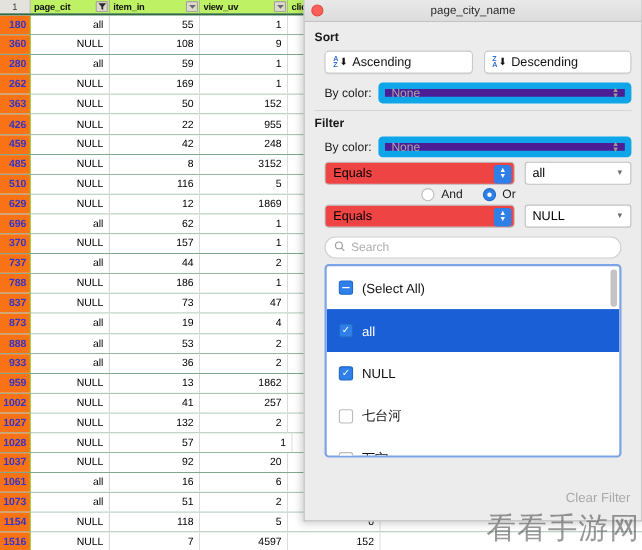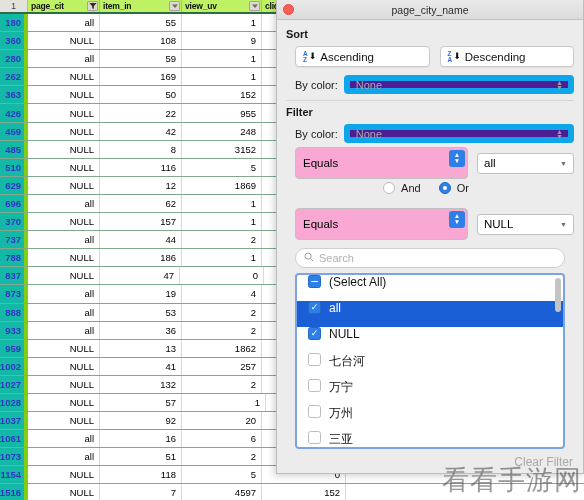--- a/index.html
+++ b/index.html
@@ -52,22 +52,22 @@
   }
   .filt-btn svg { display: block; }
 
   .grid-rows { position: absolute; left: 0; top: 14px; width: 584px; height: 486px; }
   .row {
     display: flex; height: 18.1px; align-items: stretch;
     border-bottom: 1px solid #7fa98d;
   }
   .row .rownum {
     width: 28px; min-width: 28px;
-    background: #14b8a6;
-    border-right: 4px solid #84cc16;
+    background: #f97316;
+    border-right: 1px solid #84cc16;
     display: flex; align-items: center; justify-content: flex-end;
     padding-right: 3px;
     font-size: 9.5px; color: #3434c8; font-weight: 700;
   }
   .cell {
     border-right: 1px solid #d8d8d6;
     display: flex; align-items: center; justify-content: flex-end;
     padding-right: 5px;
     font-size: 9.5px; color: #000;
     background: #ffffff;
@@ -135,22 +135,22 @@
     display: flex; align-items: center; padding: 0 6px;
     font-size: 11px; color: #a7a7a7;
     position: relative;
   }
   .stepper { position: absolute; right: 5px; display: flex; flex-direction: column; line-height: 5px; color: #9a9a9a; font-size: 7px; }
 
   .divider { height: 1px; background: #d6d6d6; margin: 6px 0 5px 0; }
 
   .filt-row { display: flex; align-items: center; gap: 9px; margin: 0 0 3px 9px; }
   .popup {
-    flex: 1 1 0; height: 32px;
-    background: #f9a8d4;
+    flex: 1 1 0; height: 21px;
+    background: #ef4444;
     border: 1px solid #c1c1c1;
     border-radius: 4px;
     display: flex; align-items: center; padding: 0 0 0 7px;
     font-size: 11.5px; color: #000;
     position: relative;
     justify-content: flex-end;
   }
   .popup .pp-val { flex: 1 1 auto; }
   .pp-arrows {
     position: absolute; right: 2px; top: 1.5px;
@@ -164,21 +164,21 @@
     background: #ffffff;
     border: 1px solid #c1c1c1;
     border-radius: 3px;
     display: flex; align-items: center; padding: 0 6px;
     font-size: 11.5px; color: #000;
     position: relative;
   }
   .vcombo .vc-val { flex: 1 1 auto; }
   .vc-tri { font-size: 7px; color: #6d6d6d; }
 
-  .andor-row { display: flex; align-items: center; justify-content: center; gap: 6px; margin: 2px 0 14px 0; padding-left: 4px; }
+  .andor-row { display: flex; align-items: center; justify-content: center; gap: 6px; margin: 2px 0 3px 0; padding-left: 4px; }
   .radio {
     width: 12px; height: 12px; border-radius: 50%;
     background: #fff; border: 1px solid #bdbdbd;
     display: flex; align-items: center; justify-content: center;
   }
   .radio.on { background: #2f7fe8; border-color: #2168c7; }
   .radio.on .dot { width: 4px; height: 4px; border-radius: 50%; background: #fff; }
   .radio-lab { font-size: 11px; color: #1a1a1a; margin-right: 12px; }
 
   .searchbox {
@@ -189,21 +189,21 @@
   }
 
   .listbox {
     margin: 0 9px; height: 176px;
     background: #fff;
     border: 2px solid #7aa3e8;
     border-radius: 4px;
     position: relative; overflow: hidden;
   }
   .listitem {
-    height: 26px; display: flex; align-items: flex-start; gap: 8px;
+    height: 39px; display: flex; align-items: center; gap: 8px;
     padding-left: 11px; font-size: 12px; color: #111;
   }
   .listitem.sel { background: #1a5fd6; color: #fff; }
   .cbx {
     width: 13px; height: 13px; min-width: 13px; border-radius: 2.5px;
     border: 1px solid #bcbcbc; background: #fff;
     display: flex; align-items: center; justify-content: center;
     font-size: 9px; color: #fff; line-height: 9px;
   }
   .cbx.checked { background: #2f7fe8; border-color: #2168c7; }
@@ -389,20 +389,21 @@
           <div class="rownum">788</div>
           <div class="cell c0">NULL</div>
           <div class="cell c1">186</div>
           <div class="cell c2">1</div>
           <div class="cell c3">0</div>
           <div class="cell cfill"></div>
         </div>
         <div class="row">
           <div class="rownum">837</div>
           <div class="cell c0">NULL</div>
+          <div class="cell c1">73</div>
           <div class="cell c2">47</div>
           <div class="cell c3">0</div>
           <div class="cell cfill"></div>
         </div>
         <div class="row">
           <div class="rownum">873</div>
           <div class="cell c0">all</div>
           <div class="cell c1">19</div>
           <div class="cell c2">4</div>
           <div class="cell c3">0</div>

